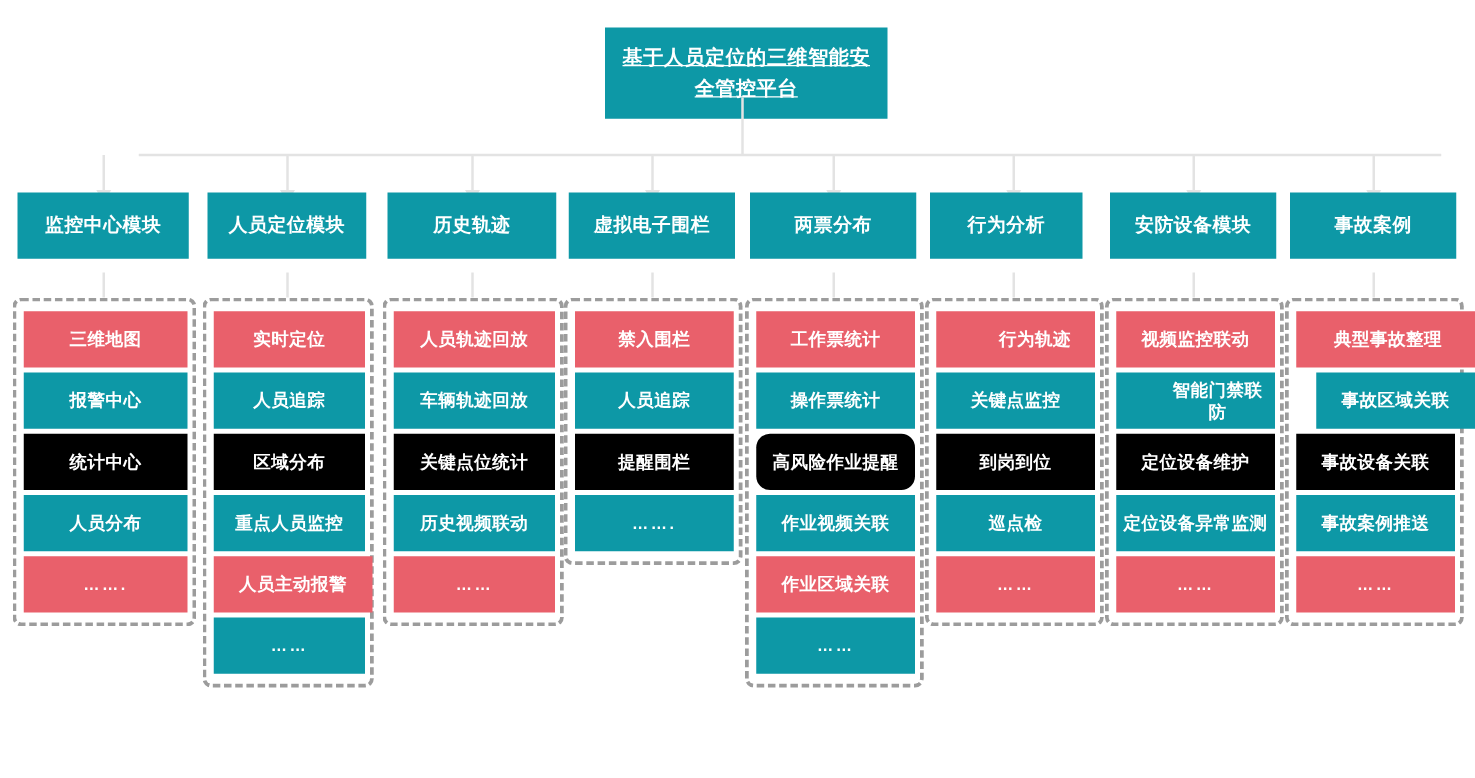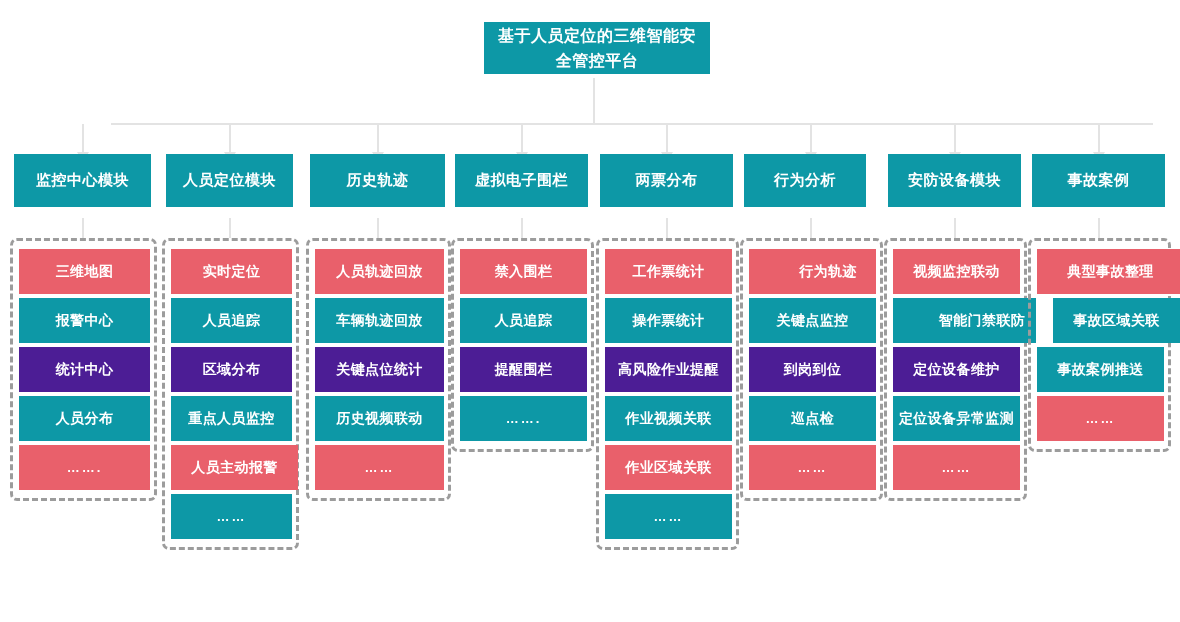--- a/index.html
+++ b/index.html
@@ -8,31 +8,32 @@
     background:#ffffff;
     font-family:"Liberation Sans","DejaVu Sans",sans-serif;
     overflow:hidden;
     position:relative;
   }
   #stage{position:relative;width:1180px;height:622px;}
 
   
   .root-title{
     position:absolute;
-    left:484px;top:22px;width:226px;height:52px;
+    left:484px;top:22px;width:226px;height:73px;
     background:#0d98a6;
     color:#ffffff;
     font-weight:bold;
     font-size:16px;
     line-height:25px;
     display:flex;align-items:center;justify-content:center;
     text-align:center;
     padding:0 10px;
     box-sizing:border-box;
     letter-spacing:.5px;
+    text-decoration:underline;
   }
 
   
   .conn{position:absolute;background:#e3e3e3;}
   .conn-v-root{left:593px;top:78px;width:2px;height:46px;}
   .conn-bus{left:111px;top:123px;height:2px;width:1042px;}
   .drop{position:absolute;width:2px;background:#e3e3e3;top:124px;height:30px;}
   .arrow{
     position:absolute;top:152px;
     width:0;height:0;
@@ -68,21 +69,21 @@
     line-height:17px;
     min-height:45px;
     display:flex;align-items:center;justify-content:center;
     text-align:center;
     box-sizing:border-box;
     padding:4px 5px;
     letter-spacing:.4px;
   }
   .item.teal{background:#0d98a6;}
   .item.red{background:#e9606b;}
-  .item.orange{background:#4c1d95;}
+  .item.orange{background:#000000;}
   .item.dots{font-size:13px;letter-spacing:2px;}
 </style>
 </head>
 <body>
 
 <div id="stage">
 
   <div class="root-title">基于人员定位的三维智能安全管控平台</div>
 
   <div class="conn conn-v-root"></div>
@@ -174,45 +175,46 @@
         <div class="item red" style="width: 127px;">禁入围栏</div>
         <div class="item teal" style="width: 127px;">人员追踪</div>
         <div class="item orange" style="width: 127px;">提醒围栏</div>
         <div class="item teal dots" style="width: 127px;">…….</div>
       </div>
     </div>
     <div class="dash-wrap" style="left: 596px; width: 143px;">
       <div class="items">
         <div class="item red" style="width: 127px;">工作票统计</div>
         <div class="item teal" style="width: 127px;">操作票统计</div>
-        <div class="item orange" style="width: 127px;">高风险作业提醒</div>
+        <div class="item orange" style="width: 127px; border-radius: 11px;">高风险作业提醒</div>
         <div class="item teal" style="width: 127px;">作业视频关联</div>
         <div class="item red" style="width: 127px;">作业区域关联</div>
         <div class="item teal dots" style="width: 127px;">……</div>
       </div>
     </div>
     <div class="dash-wrap" style="left: 740px; width: 143px;">
       <div class="items">
         <div class="item red" style="width: 127px; padding-left: 36px;">行为轨迹</div>
         <div class="item teal" style="width: 127px;">关键点监控</div>
         <div class="item orange" style="width: 127px;">到岗到位</div>
         <div class="item teal" style="width: 127px;">巡点检</div>
         <div class="item red dots" style="width: 127px;">……</div>
       </div>
     </div>
     <div class="dash-wrap" style="left: 884px; width: 143px;">
       <div class="items">
         <div class="item red" style="width: 127px;">视频监控联动</div>
-        <div class="item teal" style="width: 143px; padding-left: 40px;">智能门禁联防</div>
+        <div class="item teal" style="width: 127px; padding-left: 40px;">智能门禁联防</div>
         <div class="item orange" style="width: 127px;">定位设备维护</div>
         <div class="item teal" style="width: 127px;">定位设备异常监测</div>
         <div class="item red dots" style="width: 127px;">……</div>
       </div>
     </div>
     <div class="dash-wrap" style="left: 1028px; width: 143px;">
       <div class="items">
         <div class="item red" style="width: 147px;">典型事故整理</div>
         <div class="item teal" style="width: 127px; margin-left: 16px;">事故区域关联</div>
+        <div class="item orange" style="width: 127px;">事故设备关联</div>
         <div class="item teal" style="width: 127px;">事故案例推送</div>
         <div class="item red dots" style="width: 127px;">……</div>
       </div>
     </div>
   </div>
 
 </body></html>

